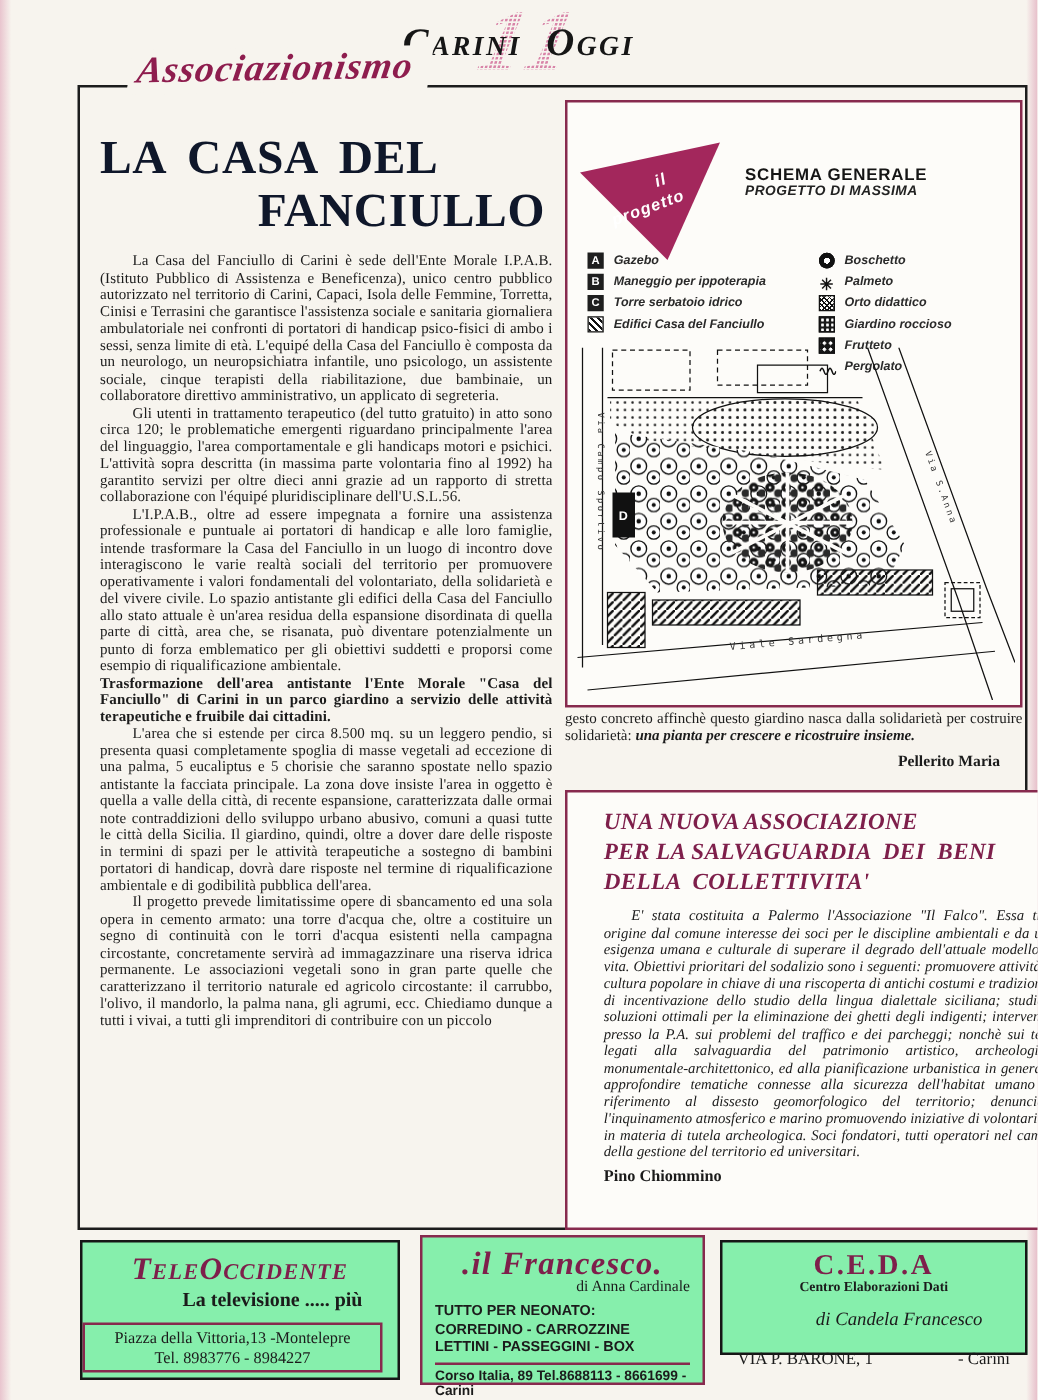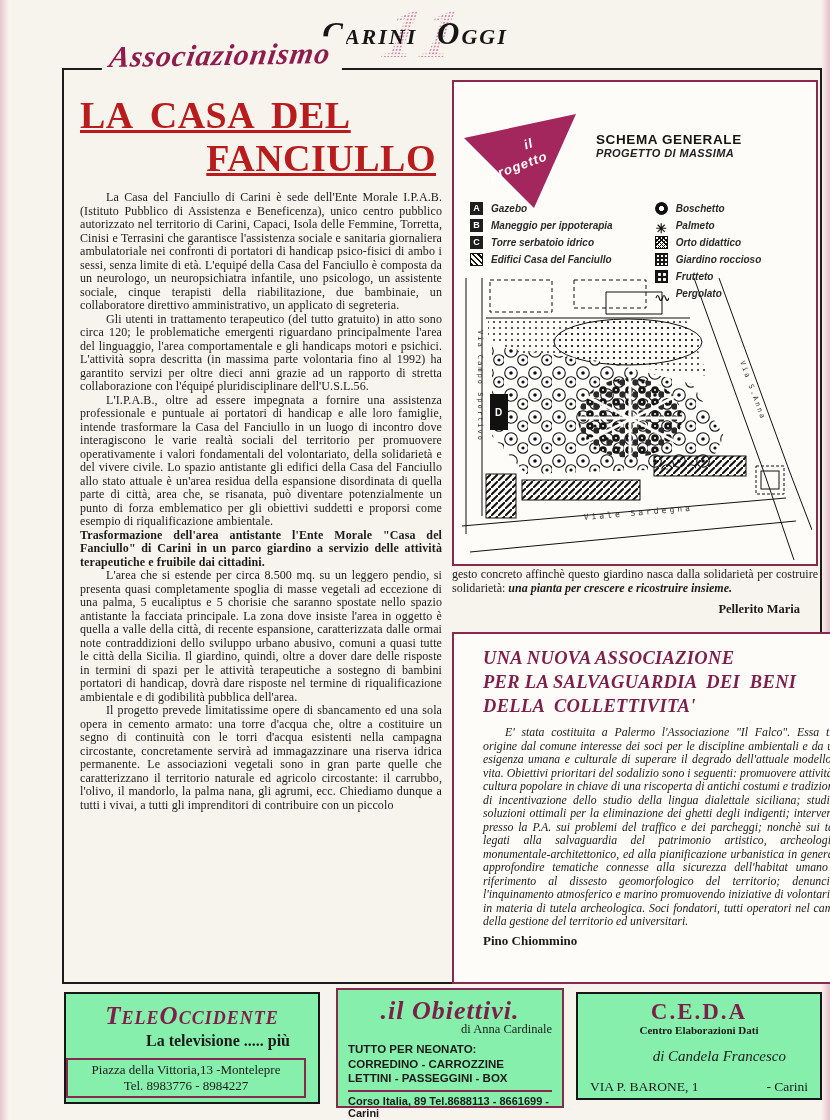--- a/index.html
+++ b/index.html
@@ -23,22 +23,22 @@
   
   .main-frame{position:absolute;left:62px;top:68px;width:756px;height:912px;
               border:2px solid #1c1c1c;}
   .section-script{position:absolute;left:104px;top:38px;z-index:3;
                   font:italic 900 30px "Liberation Serif",serif;color:#8e1d4e;
                   transform:skewX(-10deg) rotate(-1deg);background:#f7f4ee;
                   padding:0 14px 2px 6px;letter-spacing:1px;}
 
   
   .left-col{position:absolute;left:80px;top:90px;width:362px;}
-  .article-title{margin:4px 0 12px 0;font:700 38px "Liberation Serif",serif;
-                 line-height:1.12;letter-spacing:.5px;word-spacing:8px;color:#b91c1c;text-decoration:underline;}
+  .article-title{margin:15px 0 12px 0;font:700 38px "Liberation Serif",serif;
+                 line-height:1.12;letter-spacing:.5px;word-spacing:8px;color:#0f172a;}
   .article-title .l2{display:block;text-align:right;padding-right:6px;}
   .body-text p{margin:0;font-size:12px;line-height:13.5px;text-align:justify;
                text-indent:26px;letter-spacing:.1px;}
   .body-text p.bold-par{font-weight:700;text-indent:0;}
 
   
   .map-box{position:absolute;left:452px;top:80px;width:362px;height:482px;
            border:2px solid #872a4e;background:#fdfcf9;}
   .badge-svg{position:absolute;left:8px;top:28px;}
   .schema-titles{position:absolute;left:142px;top:50px;font-family:"Liberation Sans",sans-serif;}
@@ -100,21 +100,21 @@
   .ad-tele .tagline{text-align:right;padding-right:28px;font-weight:700;font-size:16px;margin-top:2px;}
   .ad-tele .addr-box{border:2px solid #872a4e;margin:8px 12px 0 0;padding:2px 2px;
                      text-align:center;font-size:13px;line-height:16px;}
   .ad-cerb{left:336px;top:988px;width:228px;height:120px;border:2px solid #872a4e;padding:4px 10px;}
   .ad-cerb .name{text-align:center;font:italic 900 26px "Liberation Serif",serif;color:#7e1f4b;
                  letter-spacing:1px;margin-top:2px;}
   .ad-cerb .owner{text-align:right;font-size:12.5px;margin-top:-4px;}
   .ad-cerb .lines{font:700 11.5px "Liberation Sans",sans-serif;line-height:14.5px;margin-top:5px;}
   .ad-cerb .footer{border-top:2px solid #872a4e;margin-top:4px;padding-top:3px;
                    font:700 11px "Liberation Sans",sans-serif;}
-  .ad-ceda{left:576px;top:992px;width:246px;height:108px;border:2px solid #161616;padding:6px 12px;}
+  .ad-ceda{left:576px;top:992px;width:246px;height:92px;border:2px solid #161616;padding:6px 12px;}
   .ad-ceda .name{text-align:center;font:700 23px "Liberation Serif",serif;color:#7e1f4b;
                  letter-spacing:2px;line-height:1;}
   .ad-ceda .subtitle{text-align:center;font-weight:700;font-size:11px;margin-top:1px;}
   .ad-ceda .owner{text-align:right;padding-right:22px;font-style:italic;font-size:15px;margin-top:12px;}
   .ad-ceda .addr-row{display:flex;justify-content:space-between;margin-top:14px;font-size:13.5px;}
 </style>
 </head>
 <body>
 
 <div class="page">
@@ -277,21 +277,21 @@
   <div class="ad ad-tele">
     <div class="name">TeleOccidente</div>
     <div class="tagline">La televisione ..... più</div>
     <div class="addr-box">
       <div>Piazza della Vittoria,13  -Montelepre</div>
       <div>Tel. 8983776 - 8984227</div>
     </div>
   </div>
 
   <div class="ad ad-cerb">
-    <div class="name">.il Obiettivi.</div>
+    <div class="name">.il Francesco.</div>
     <div class="owner">di Anna Cardinale</div>
     <div class="lines">
       <div>TUTTO PER NEONATO:</div>
       <div>CORREDINO - CARROZZINE</div>
       <div>LETTINI - PASSEGGINI - BOX</div>
     </div>
     <div class="footer">Corso Italia, 89   Tel.8688113 - 8661699 - Carini</div>
   </div>
 
   <div class="ad ad-ceda">

